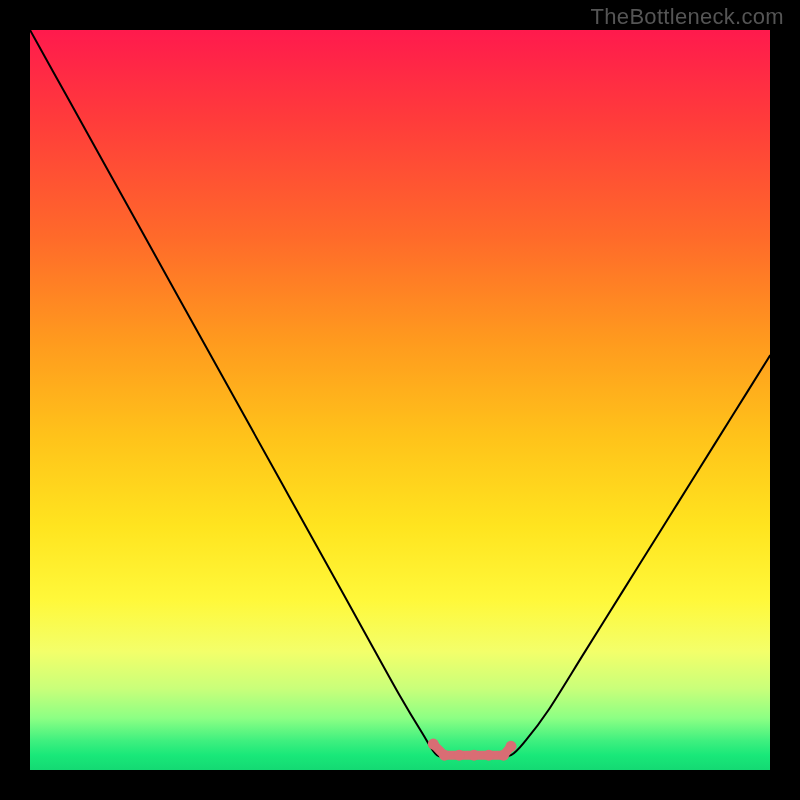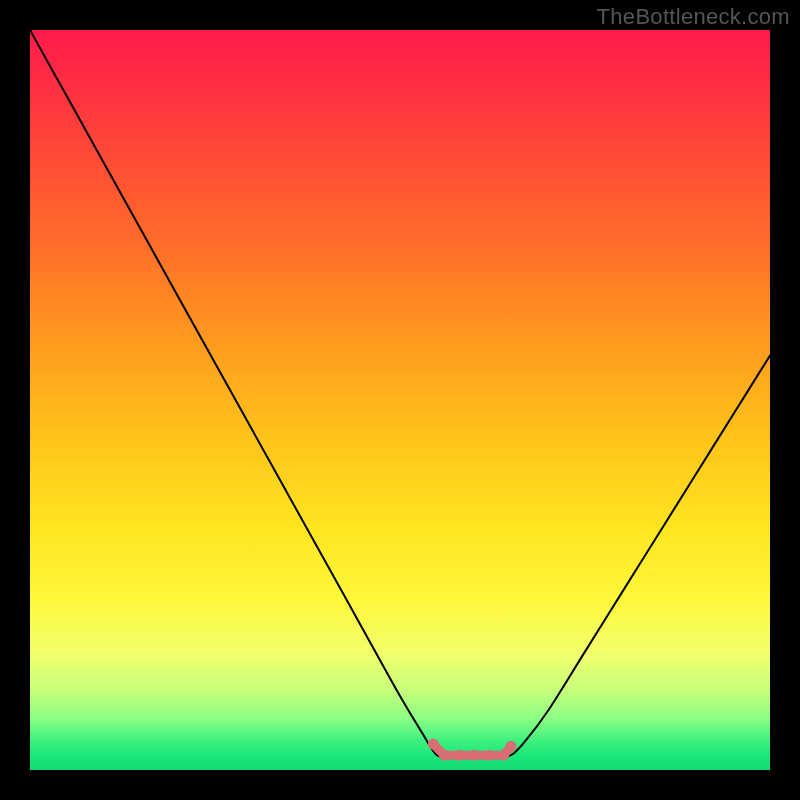--- a/index.html
+++ b/index.html
@@ -13,21 +13,21 @@
   }
   .frame {
     position: relative;
     width: 800px;
     height: 800px;
     background: #000;
   }
   .watermark {
     position: absolute;
     top: 4px;
-    right: 10px;
+    right: 16px;
     color: #555;
     font-size: 22px;
     font-weight: 500;
     letter-spacing: 0.3px;
     z-index: 10;
     user-select: none;
   }
   .plot-area {
     position: absolute;
     left: 30px;

